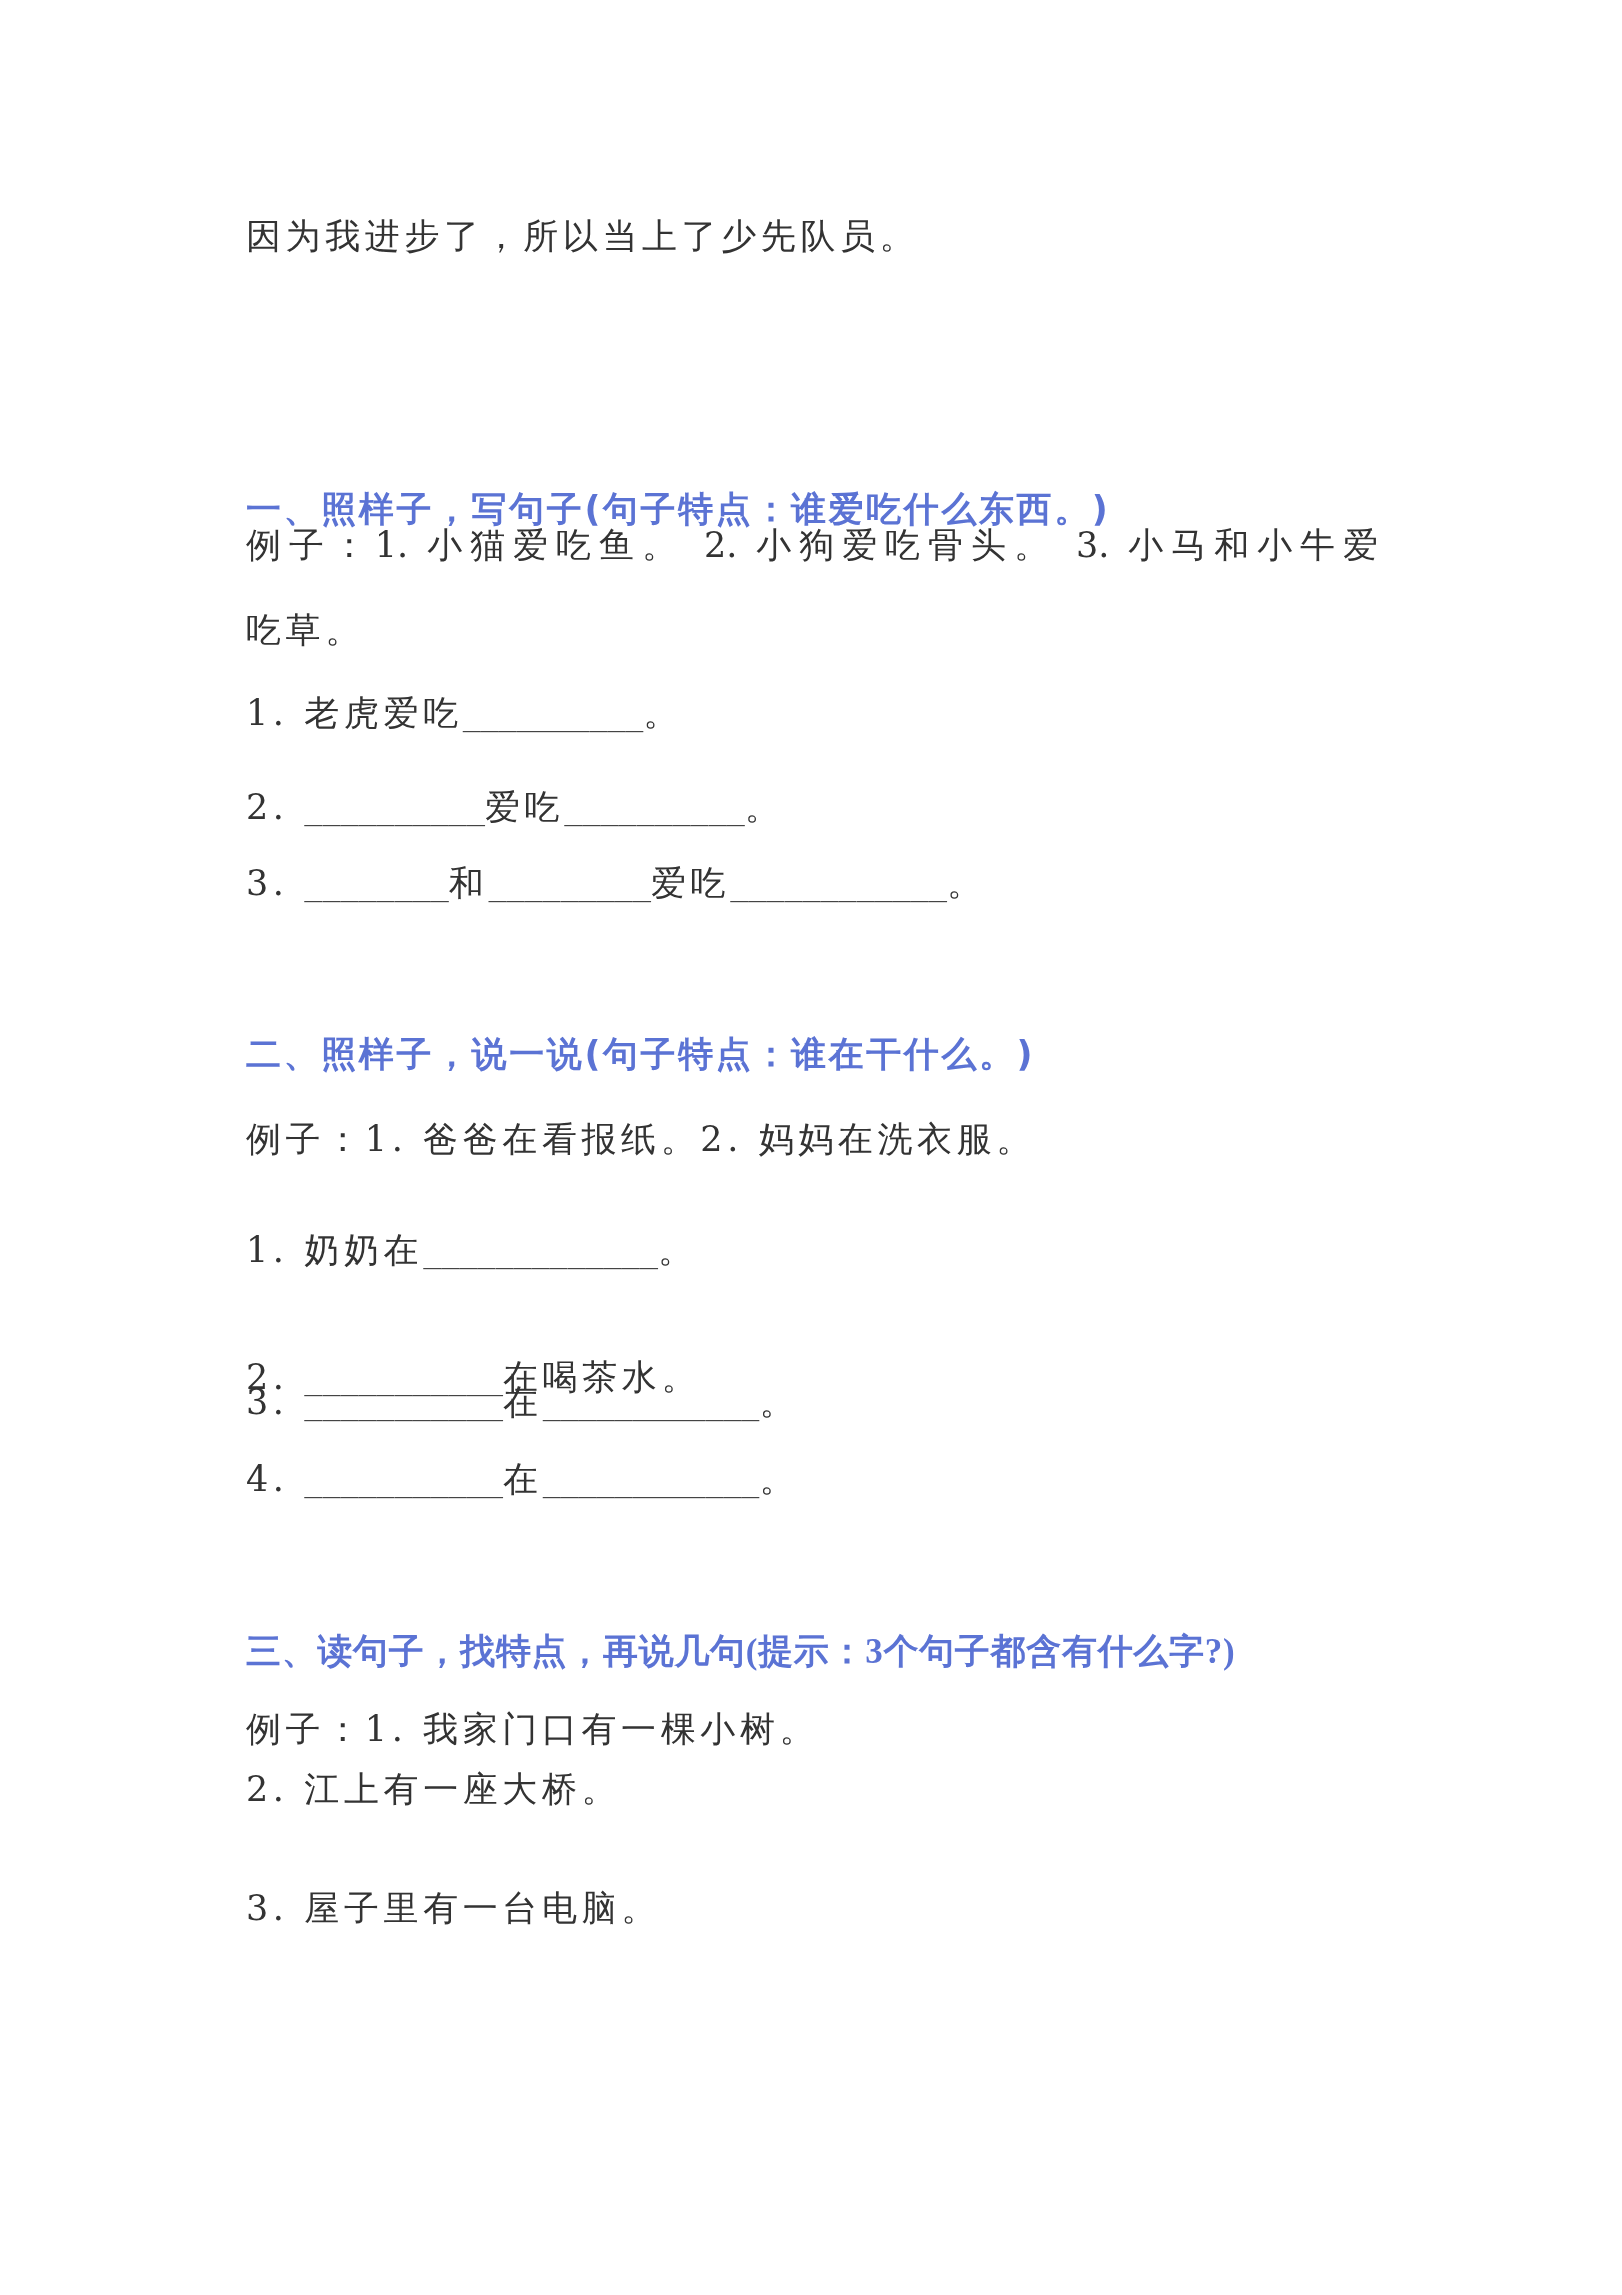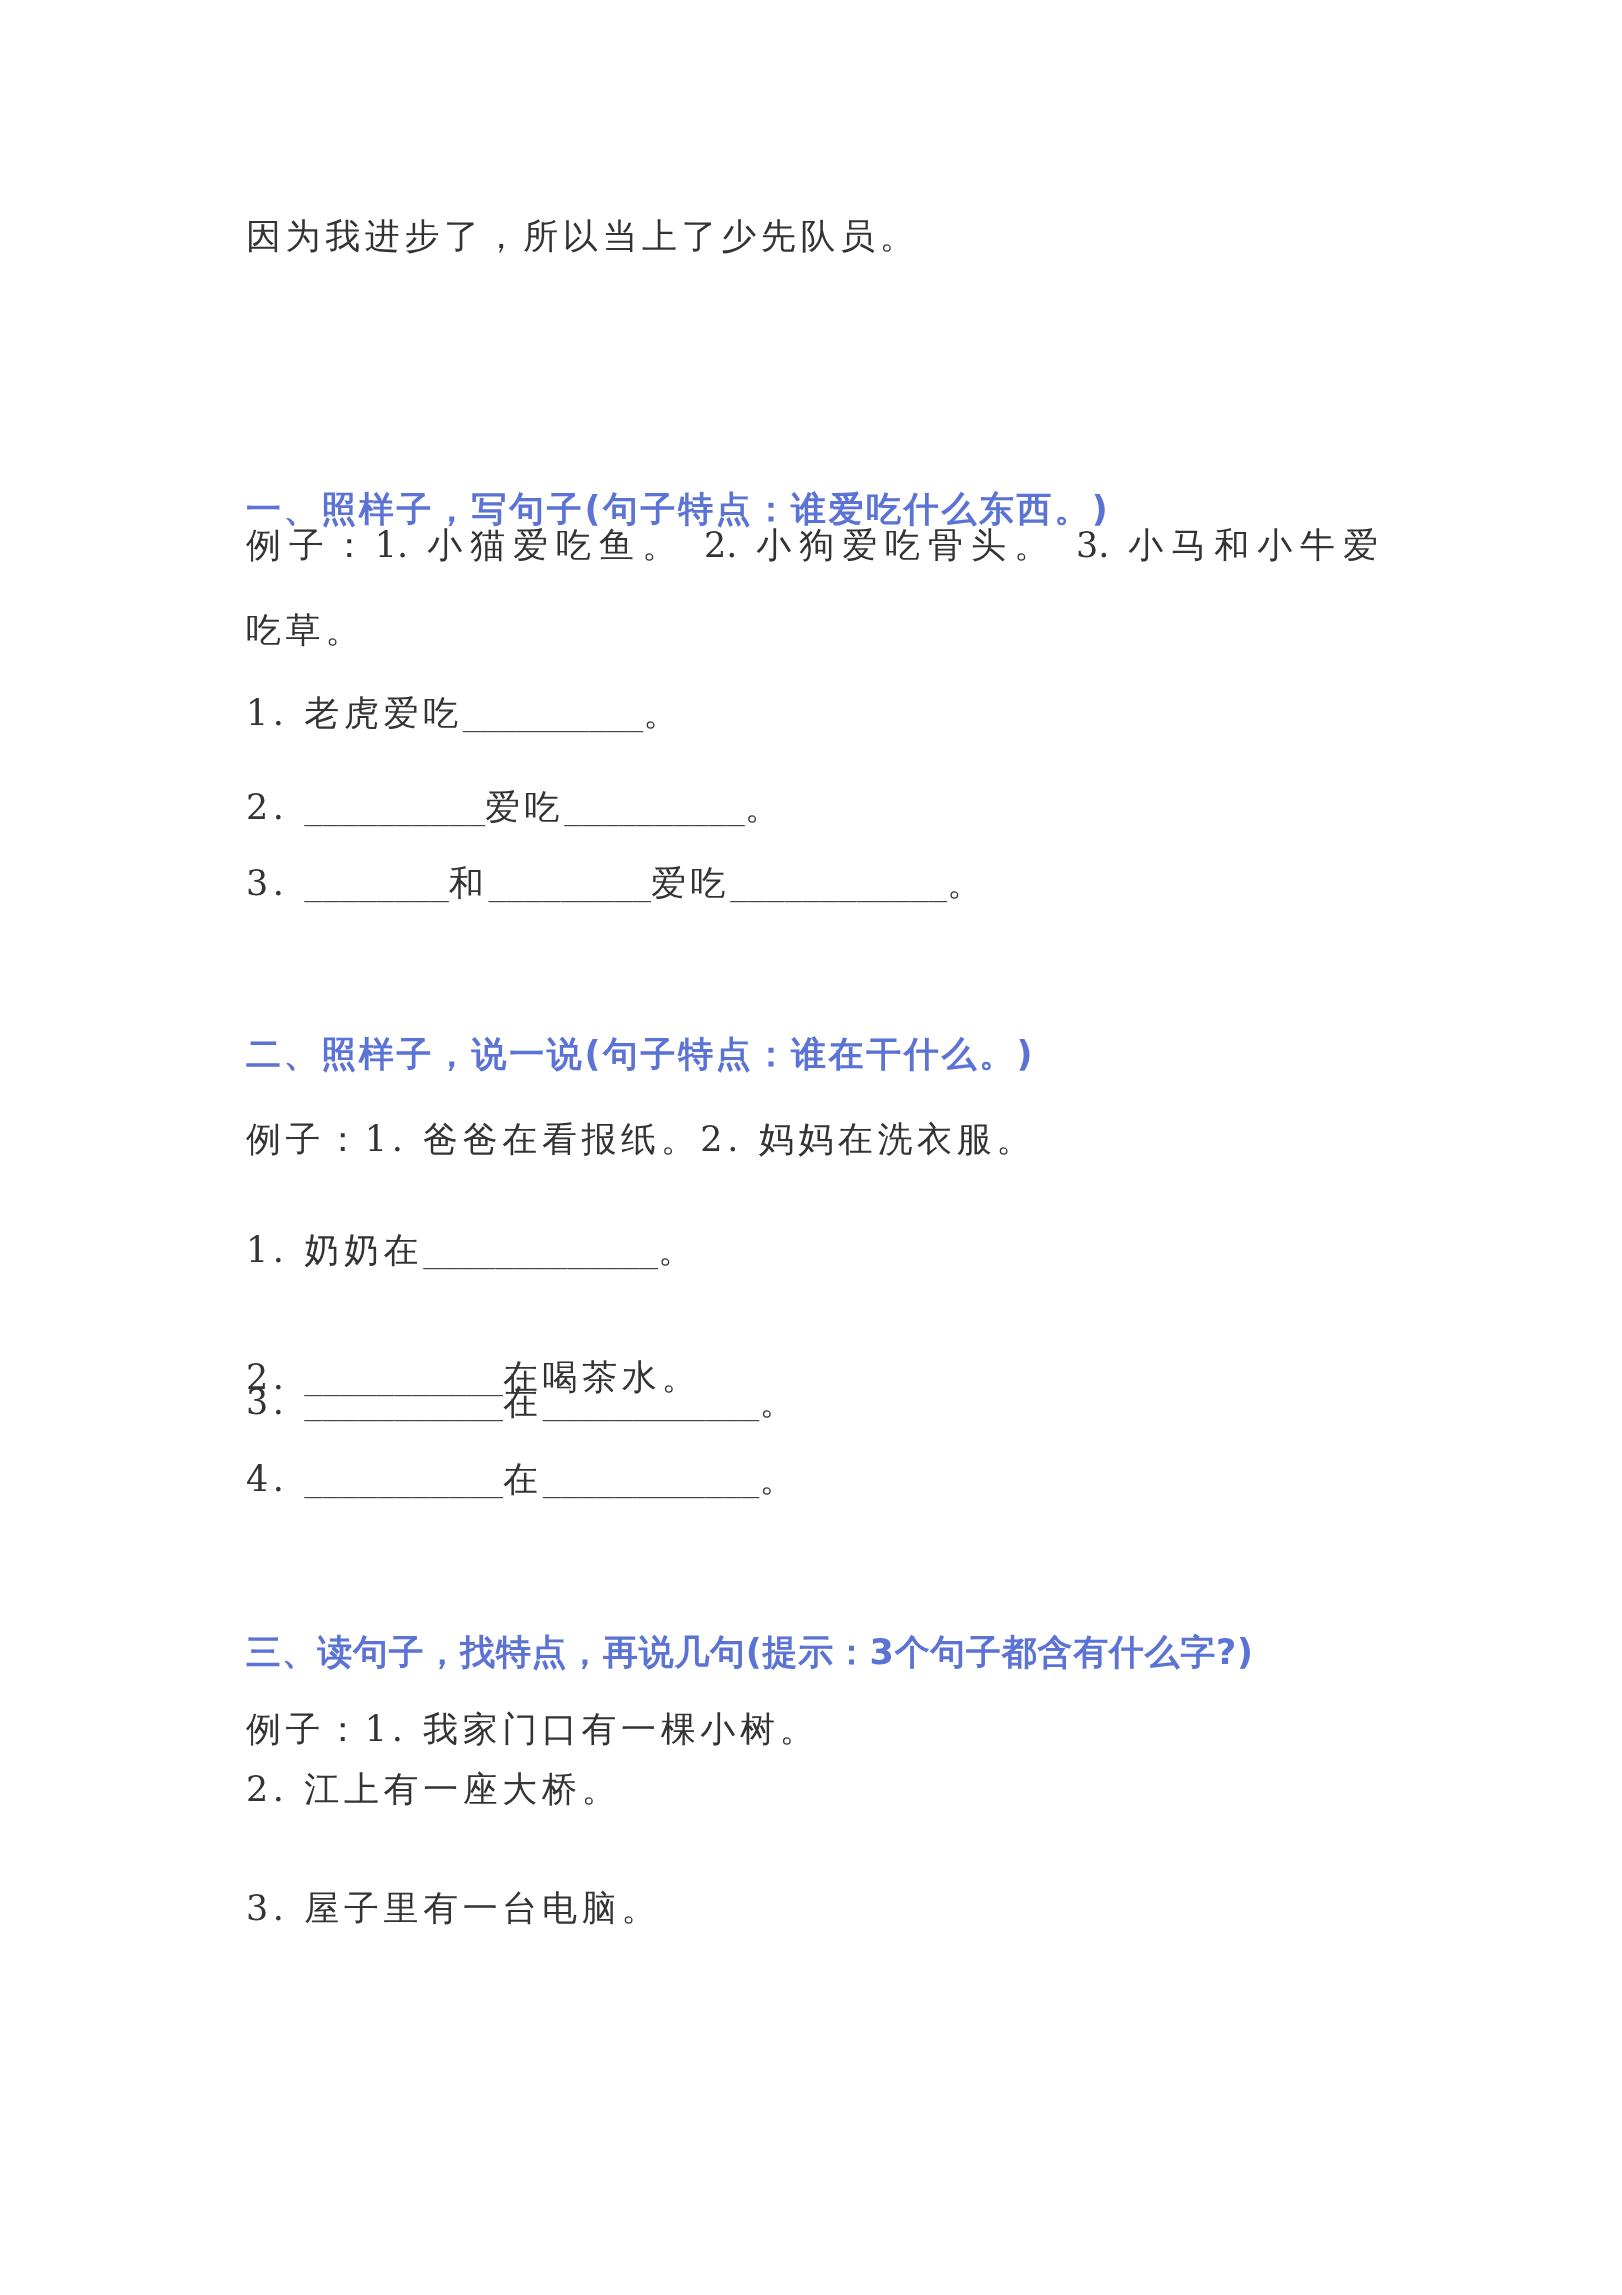--- a/index.html
+++ b/index.html
@@ -91,21 +91,21 @@
   <div class="line" style="top:1371px;margin-top:8px;">
     <span>3.</span>
     <span class="blank">___________</span><span>在</span><span class="blank">____________</span><span>。</span>
   </div>
 
   <div class="line" style="top:1456px;">
     <span>4.</span>
     <span class="blank">___________</span><span>在</span><span class="blank">____________</span><span>。</span>
   </div>
 
-  <div class="line heading" style="top:1629px; letter-spacing:0.7px;">三、读句子，找特点，再说几句(提示：3个句子都含有什么字?)</div>
+  <div class="line heading" style="top:1629px; letter-spacing:0.7px;font-family:Liberation Serif, serif;">三、读句子，找特点，再说几句(提示：3个句子都含有什么字?)</div>
   <div class="line" style="top:1706px;">例子：1. 我家门口有一棵小树。</div>
 
   <div class="line" style="top:1766px;">
     <span>2.</span>
     <span>江上有一座大桥。</span>
   </div>
 
   <div class="line" style="top:1885px;">
     <span>3.</span>
     <span>屋子里有一台电脑。</span>

